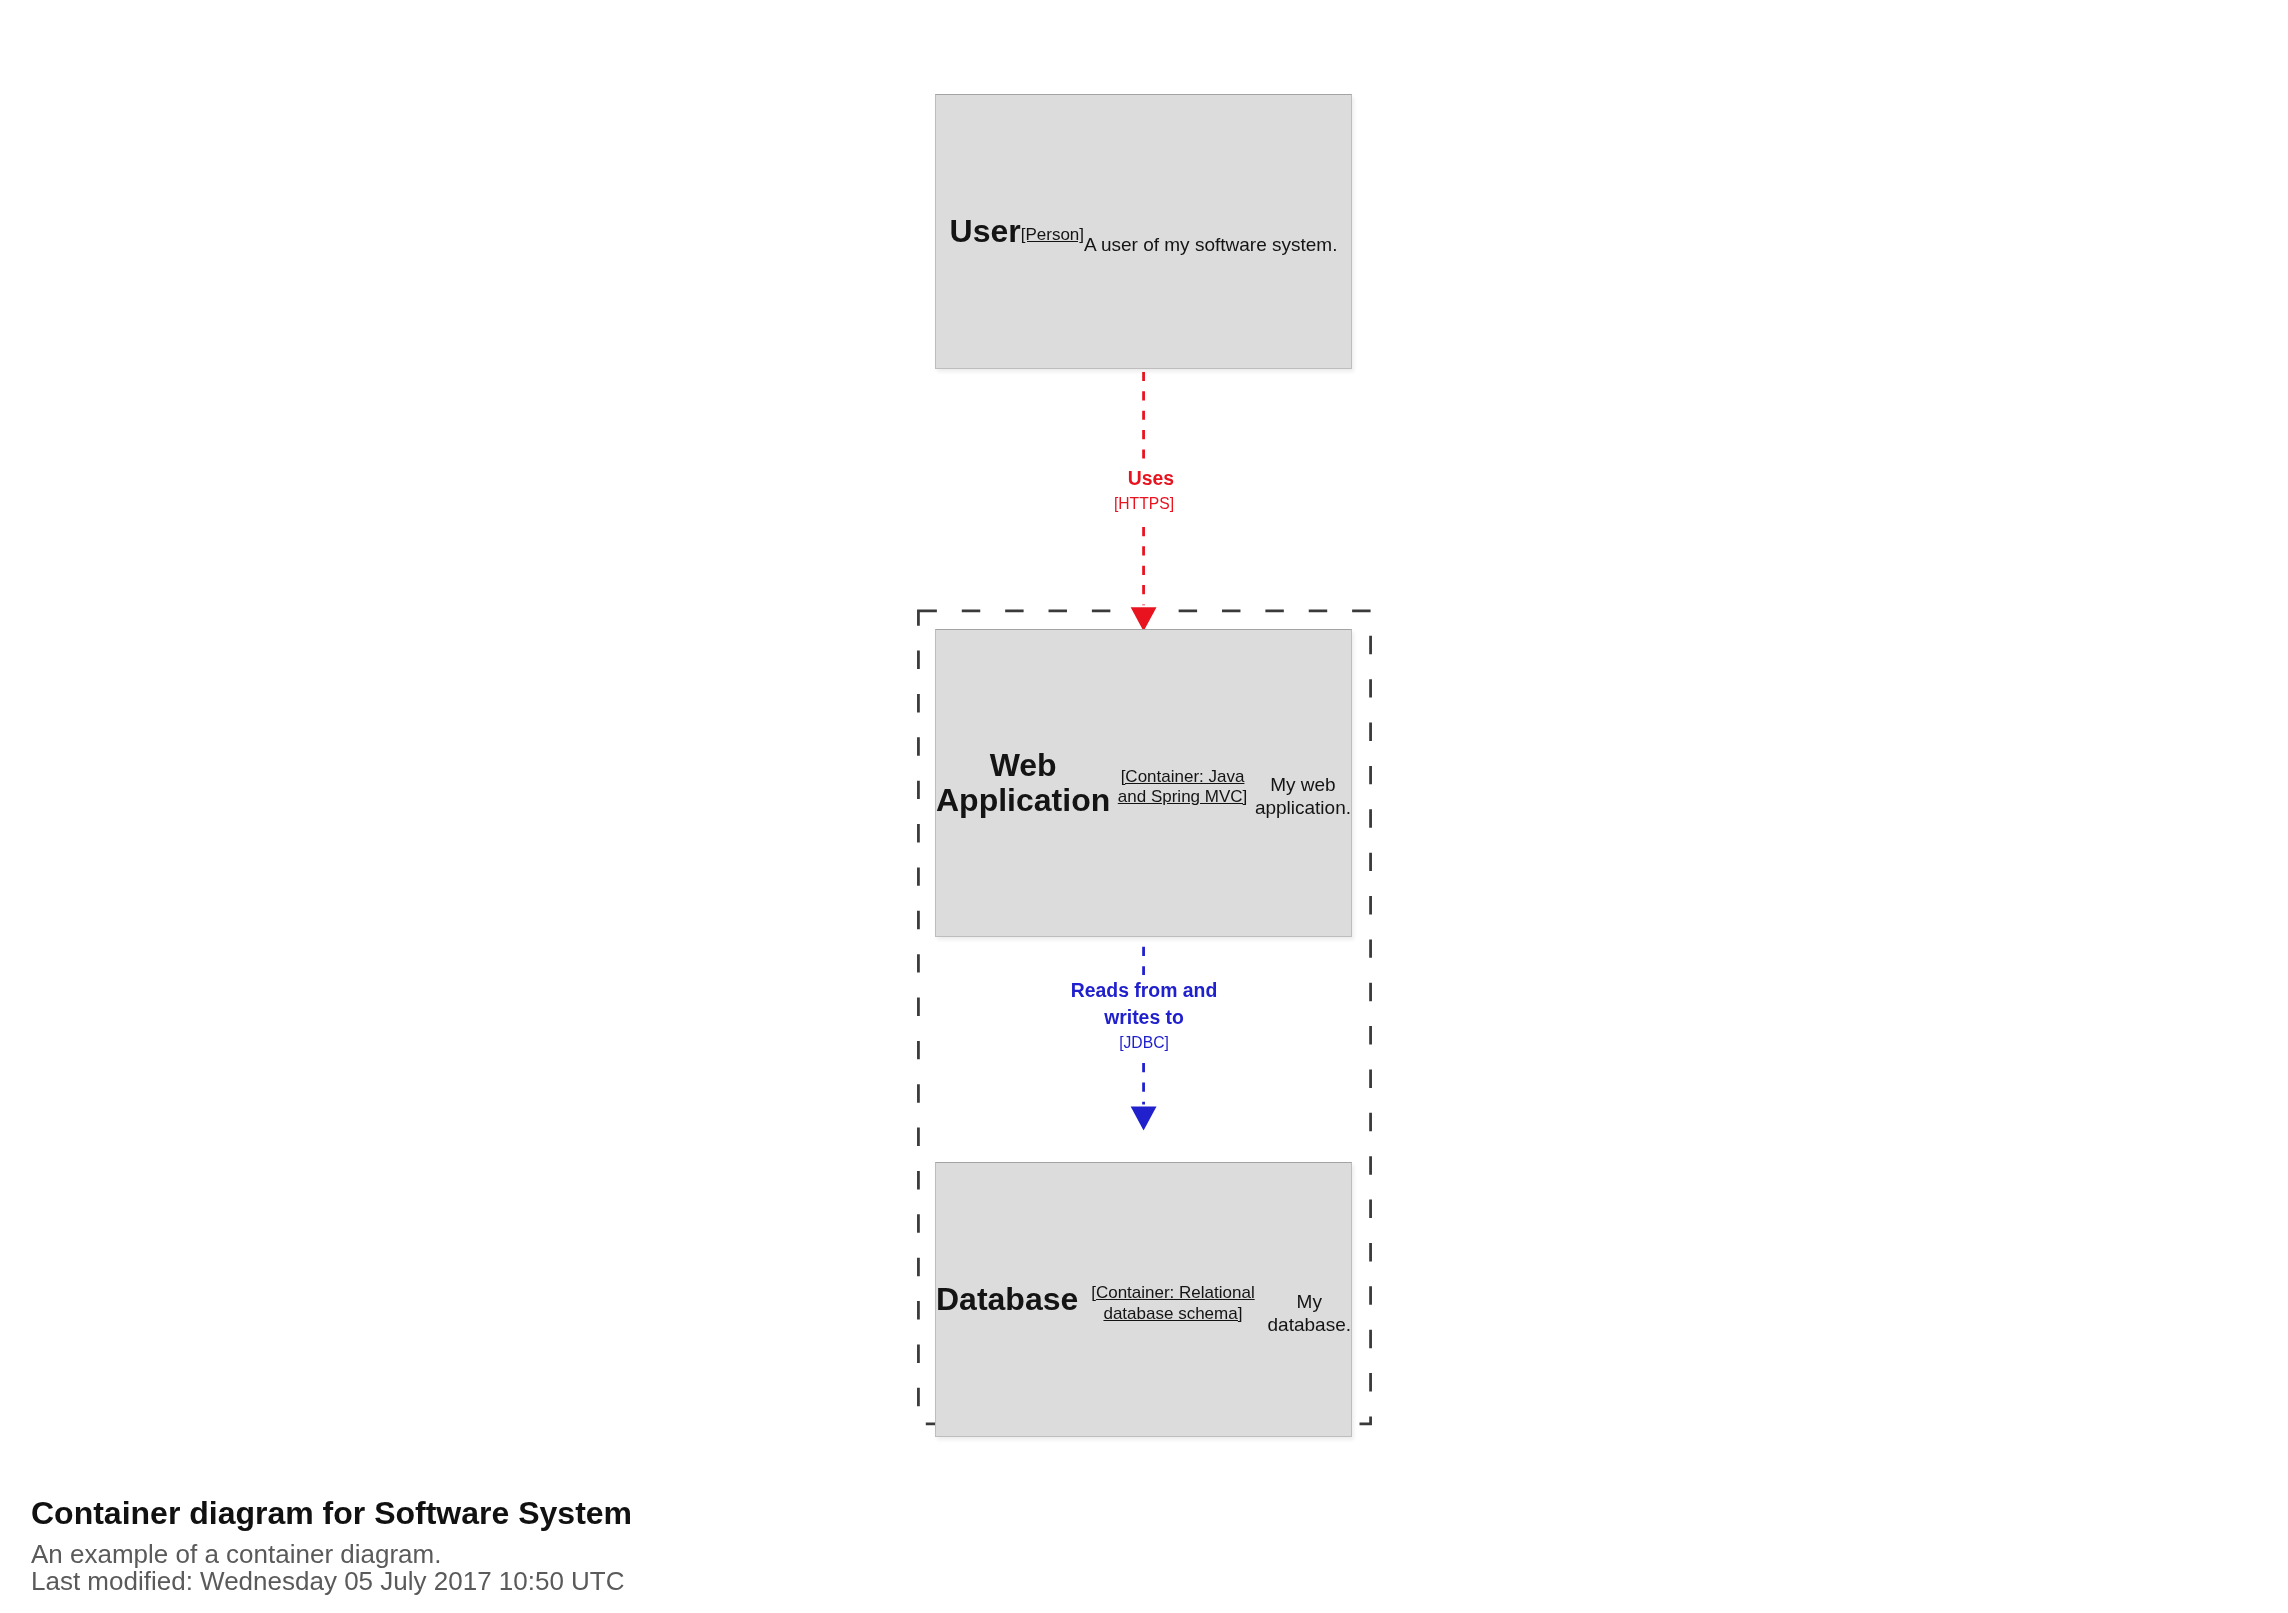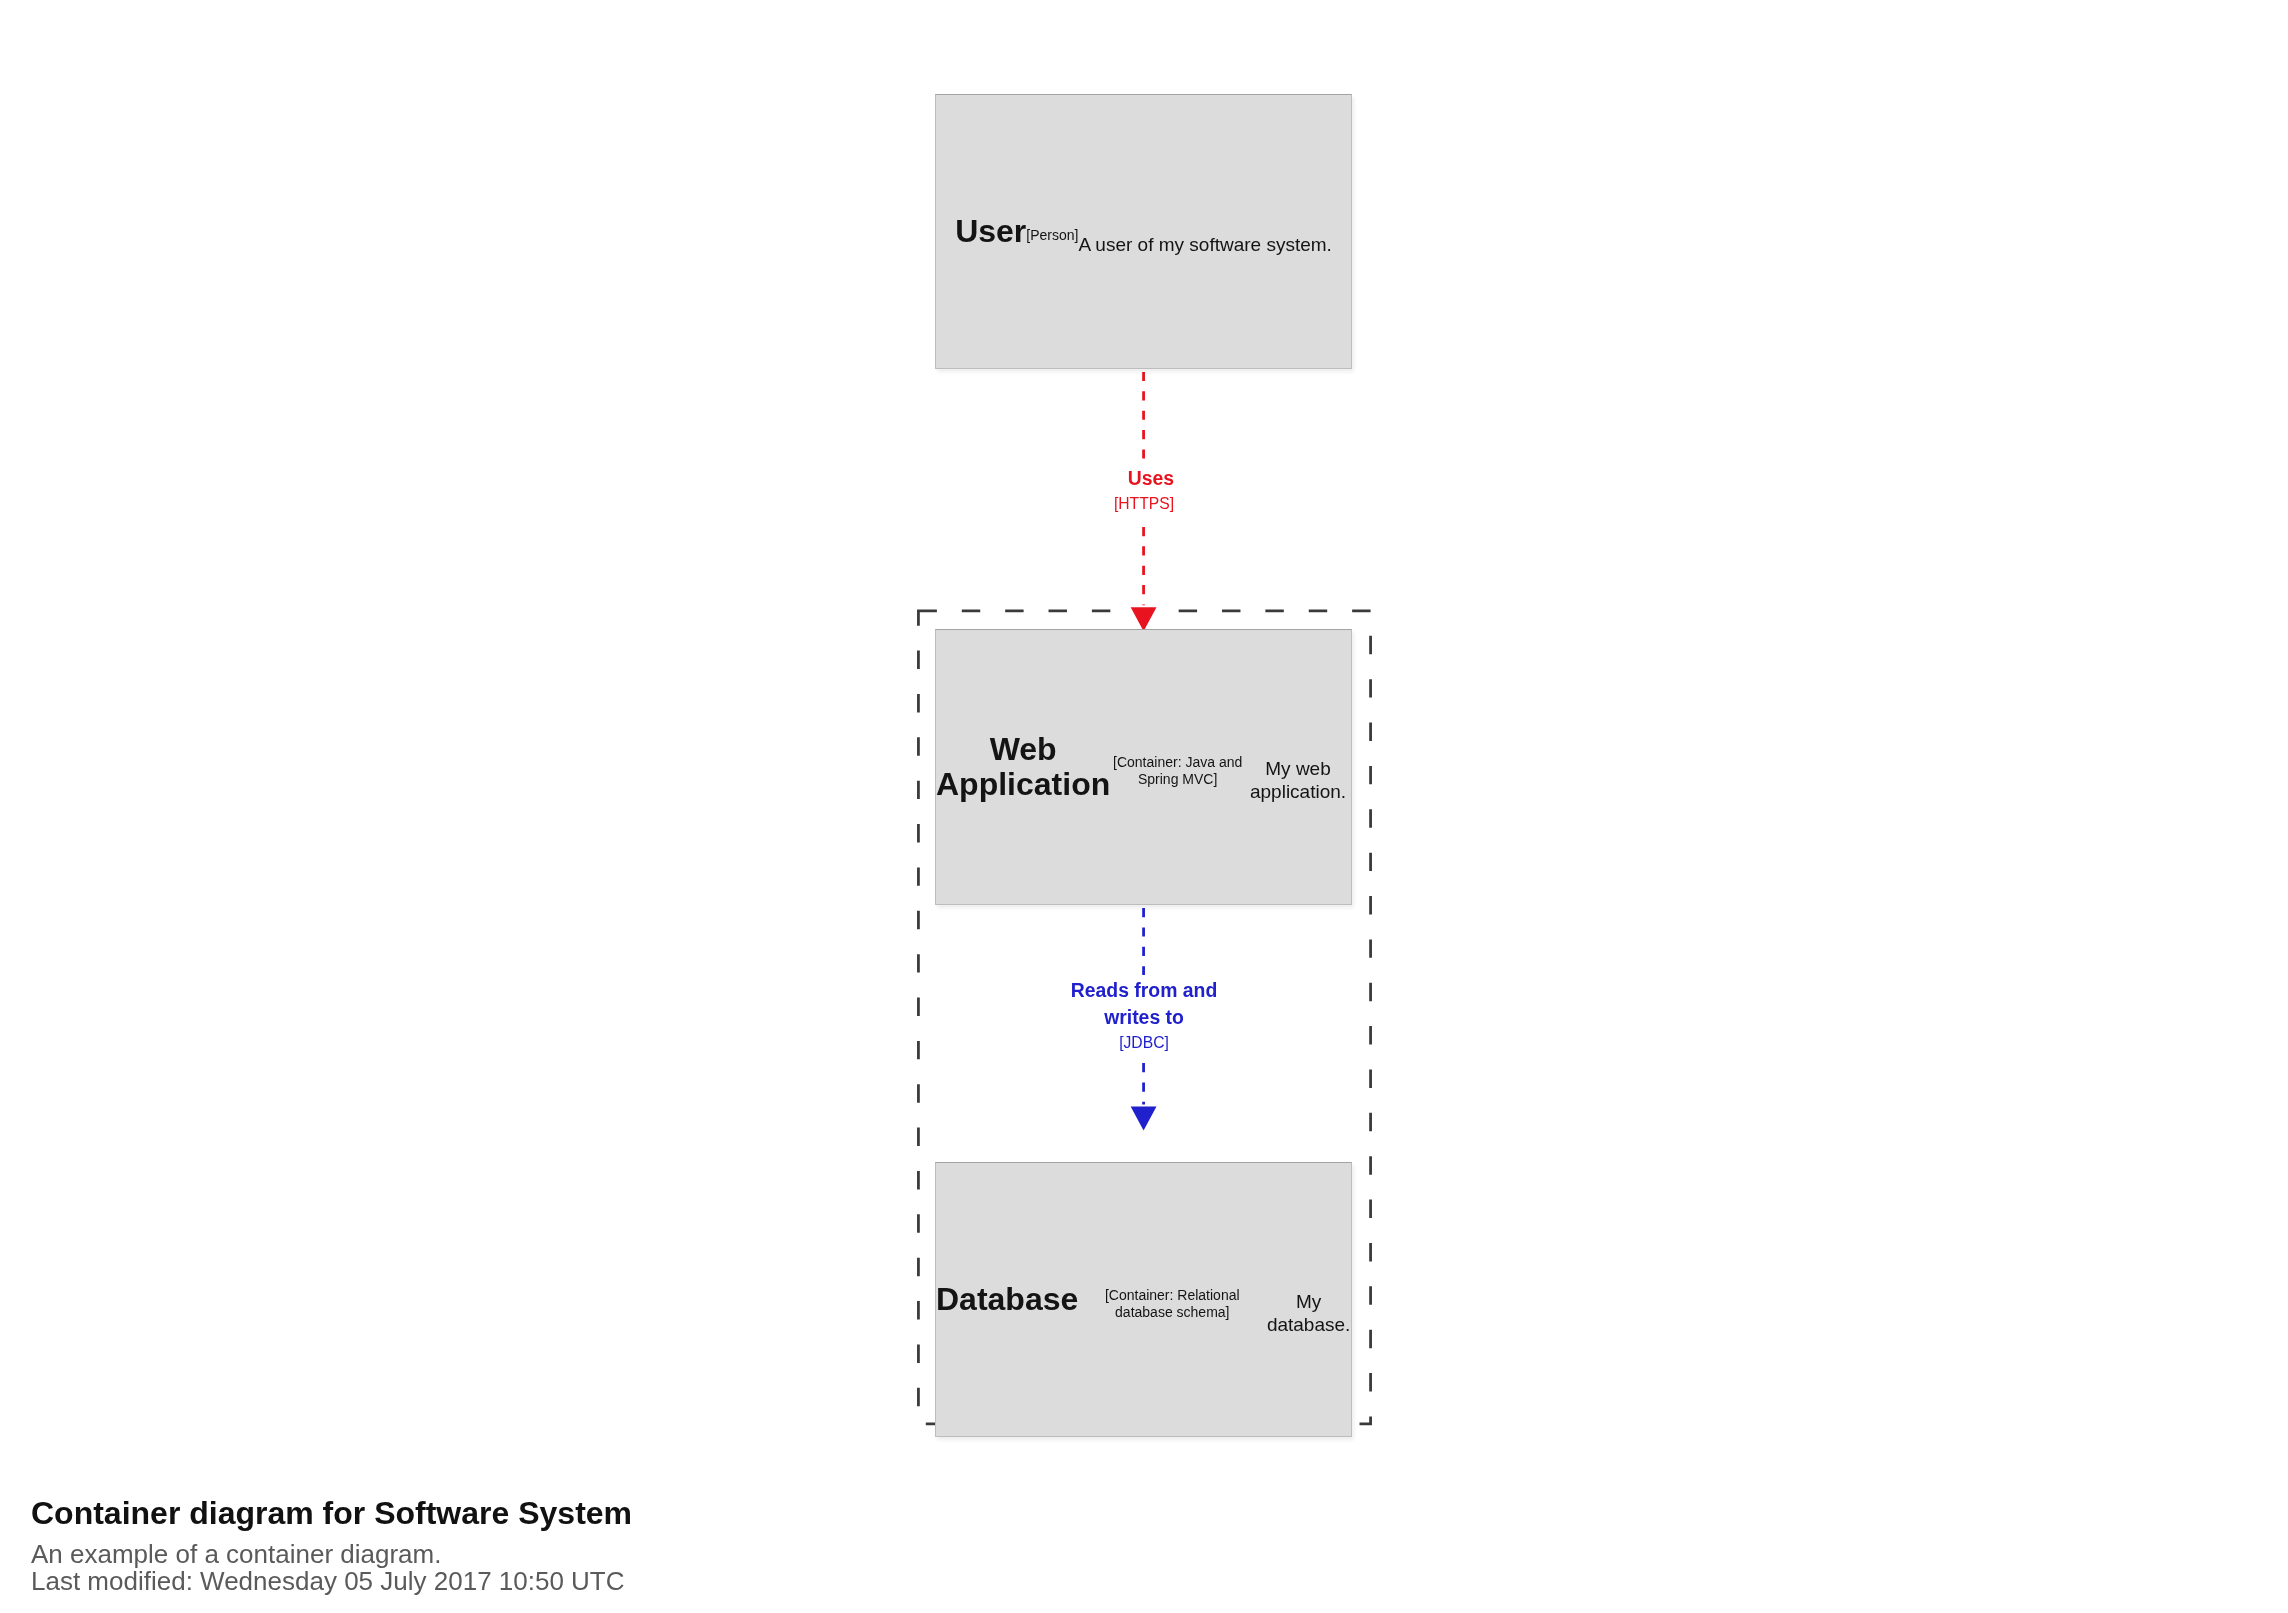--- a/index.html
+++ b/index.html
@@ -55,23 +55,24 @@
     justify-content:center;
     text-align:center;
     color:var(--node-text);
   }
   .node-title{
     font-size:32px;
     font-weight:700;
     line-height:1.1;
   }
   .node-meta{
-    font-size:14px;
+    font-size:17px;
     margin-top:8.3px;
     line-height:1.2;
+    text-decoration:underline;
   }
   .node-desc{
     font-size:19px;
     margin-top:28px;
     line-height:1.2;
   }
   .rel-label{
     position:absolute;
     left:1144px;
     transform:translateX(-50%);
@@ -129,21 +130,21 @@
     <div class="node-title">User</div>
     <div class="node-meta">[Person]</div>
     <div class="node-desc">A user of my software system.</div>
   </div>
 
   <div class="rel-label red" style="top:463px;text-align:right;">
     <div class="rel-name">Uses</div>
     <div class="rel-tech">[HTTPS]</div>
   </div>
 
-  <div class="node" style="left:935px; top:629px; height:276px;">
+  <div class="node" style="left:935px; top:629px; height:308px;">
     <div class="node-title">Web Application</div>
     <div class="node-meta">[Container: Java and Spring MVC]</div>
     <div class="node-desc">My web application.</div>
   </div>
 
   <div class="rel-label blue" style="top:975px;">
     <div class="rel-name">Reads from and writes to</div>
     <div class="rel-tech">[JDBC]</div>
   </div>
 

